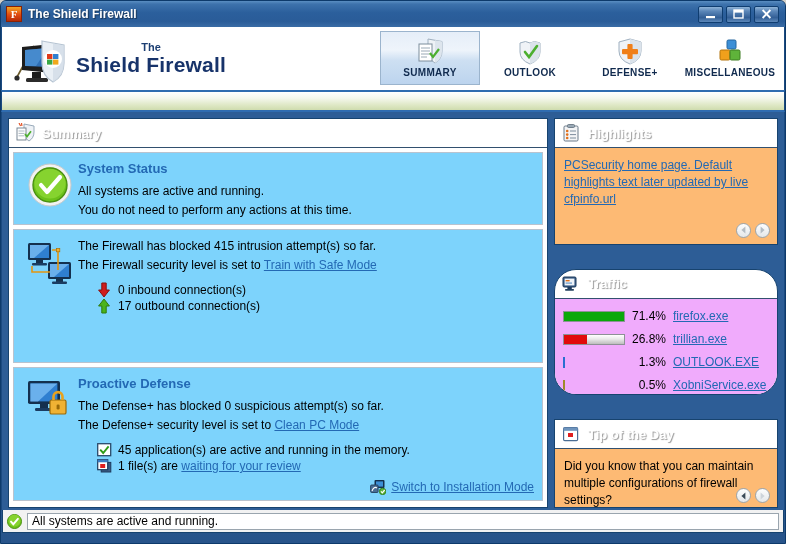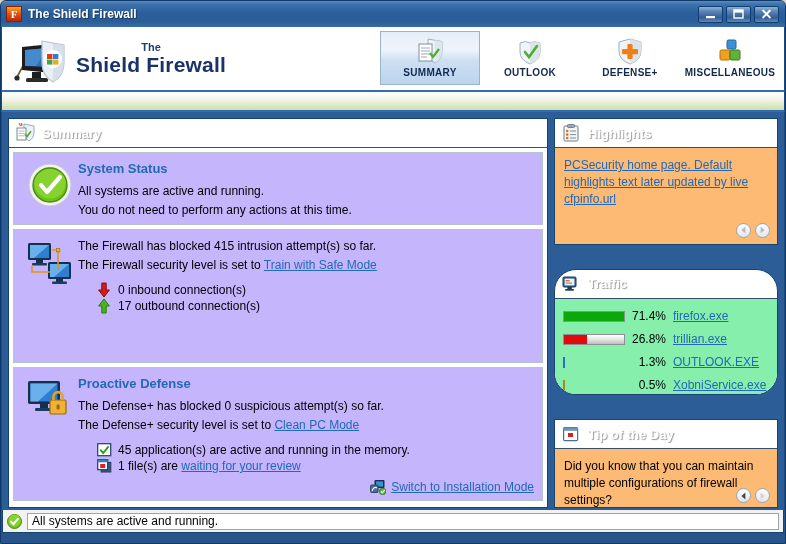--- a/index.html
+++ b/index.html
@@ -158,21 +158,21 @@
     color: #ffffff;
     text-shadow: 1px 1px 1px rgba(0,0,0,.4);
   }
   .panel-body { background: #ffffff; flex: 1 1 auto; position: relative; }
 
   
   #summary-panel { height: 100%; }
   #summary-body { padding: 4px; display: flex; flex-direction: column; gap: 4px; background:#ffffff; }
   .sec-card {
     border: 1px solid #b9c3cf;
-    background: #c4b5fd;
+    background: #7dd3fc;
     display: flex;
     padding: 7px 12px 6px 8px;
     position: relative;
   }
   .sec-icon { width: 56px; flex: 0 0 56px; display: flex; align-items: flex-start; justify-content: center; padding-top: 3px; }
   .sec-content { flex: 1 1 auto; min-width: 0; }
   .sec-title {
     font: bold 13px "Liberation Sans", sans-serif;
     color: #2369b4;
     margin: 1px 0 6px 0;
@@ -225,21 +225,21 @@
   }
   .pg-btn {
     width: 15px; height: 15px; border-radius: 50%;
     border: 1px solid #9aa5ae;
     background: linear-gradient(180deg,#fdfdfd 0%,#e4e7ea 100%);
     display:flex; align-items:center; justify-content:center;
     cursor: pointer;
   }
 
   
-  #traffic-list { padding: 6px 9px 0 8px; background: #86efac; }
+  #traffic-list { padding: 6px 9px 0 8px; background: #f0abfc; }
   .tr-row { display: flex; align-items: center; height: 23px; }
   .tr-bar-cell { width: 62px; flex: 0 0 62px; }
   .tr-bar-outer {
     height: 11px;
     border: 1px solid #8d9196;
     background: linear-gradient(180deg,#ffffff 0%,#e9e9e9 45%,#bdbdbd 100%);
     position: relative;
     overflow: hidden;
   }
   .tr-bar-fill { position: absolute; left:0; top:0; bottom:0; }

